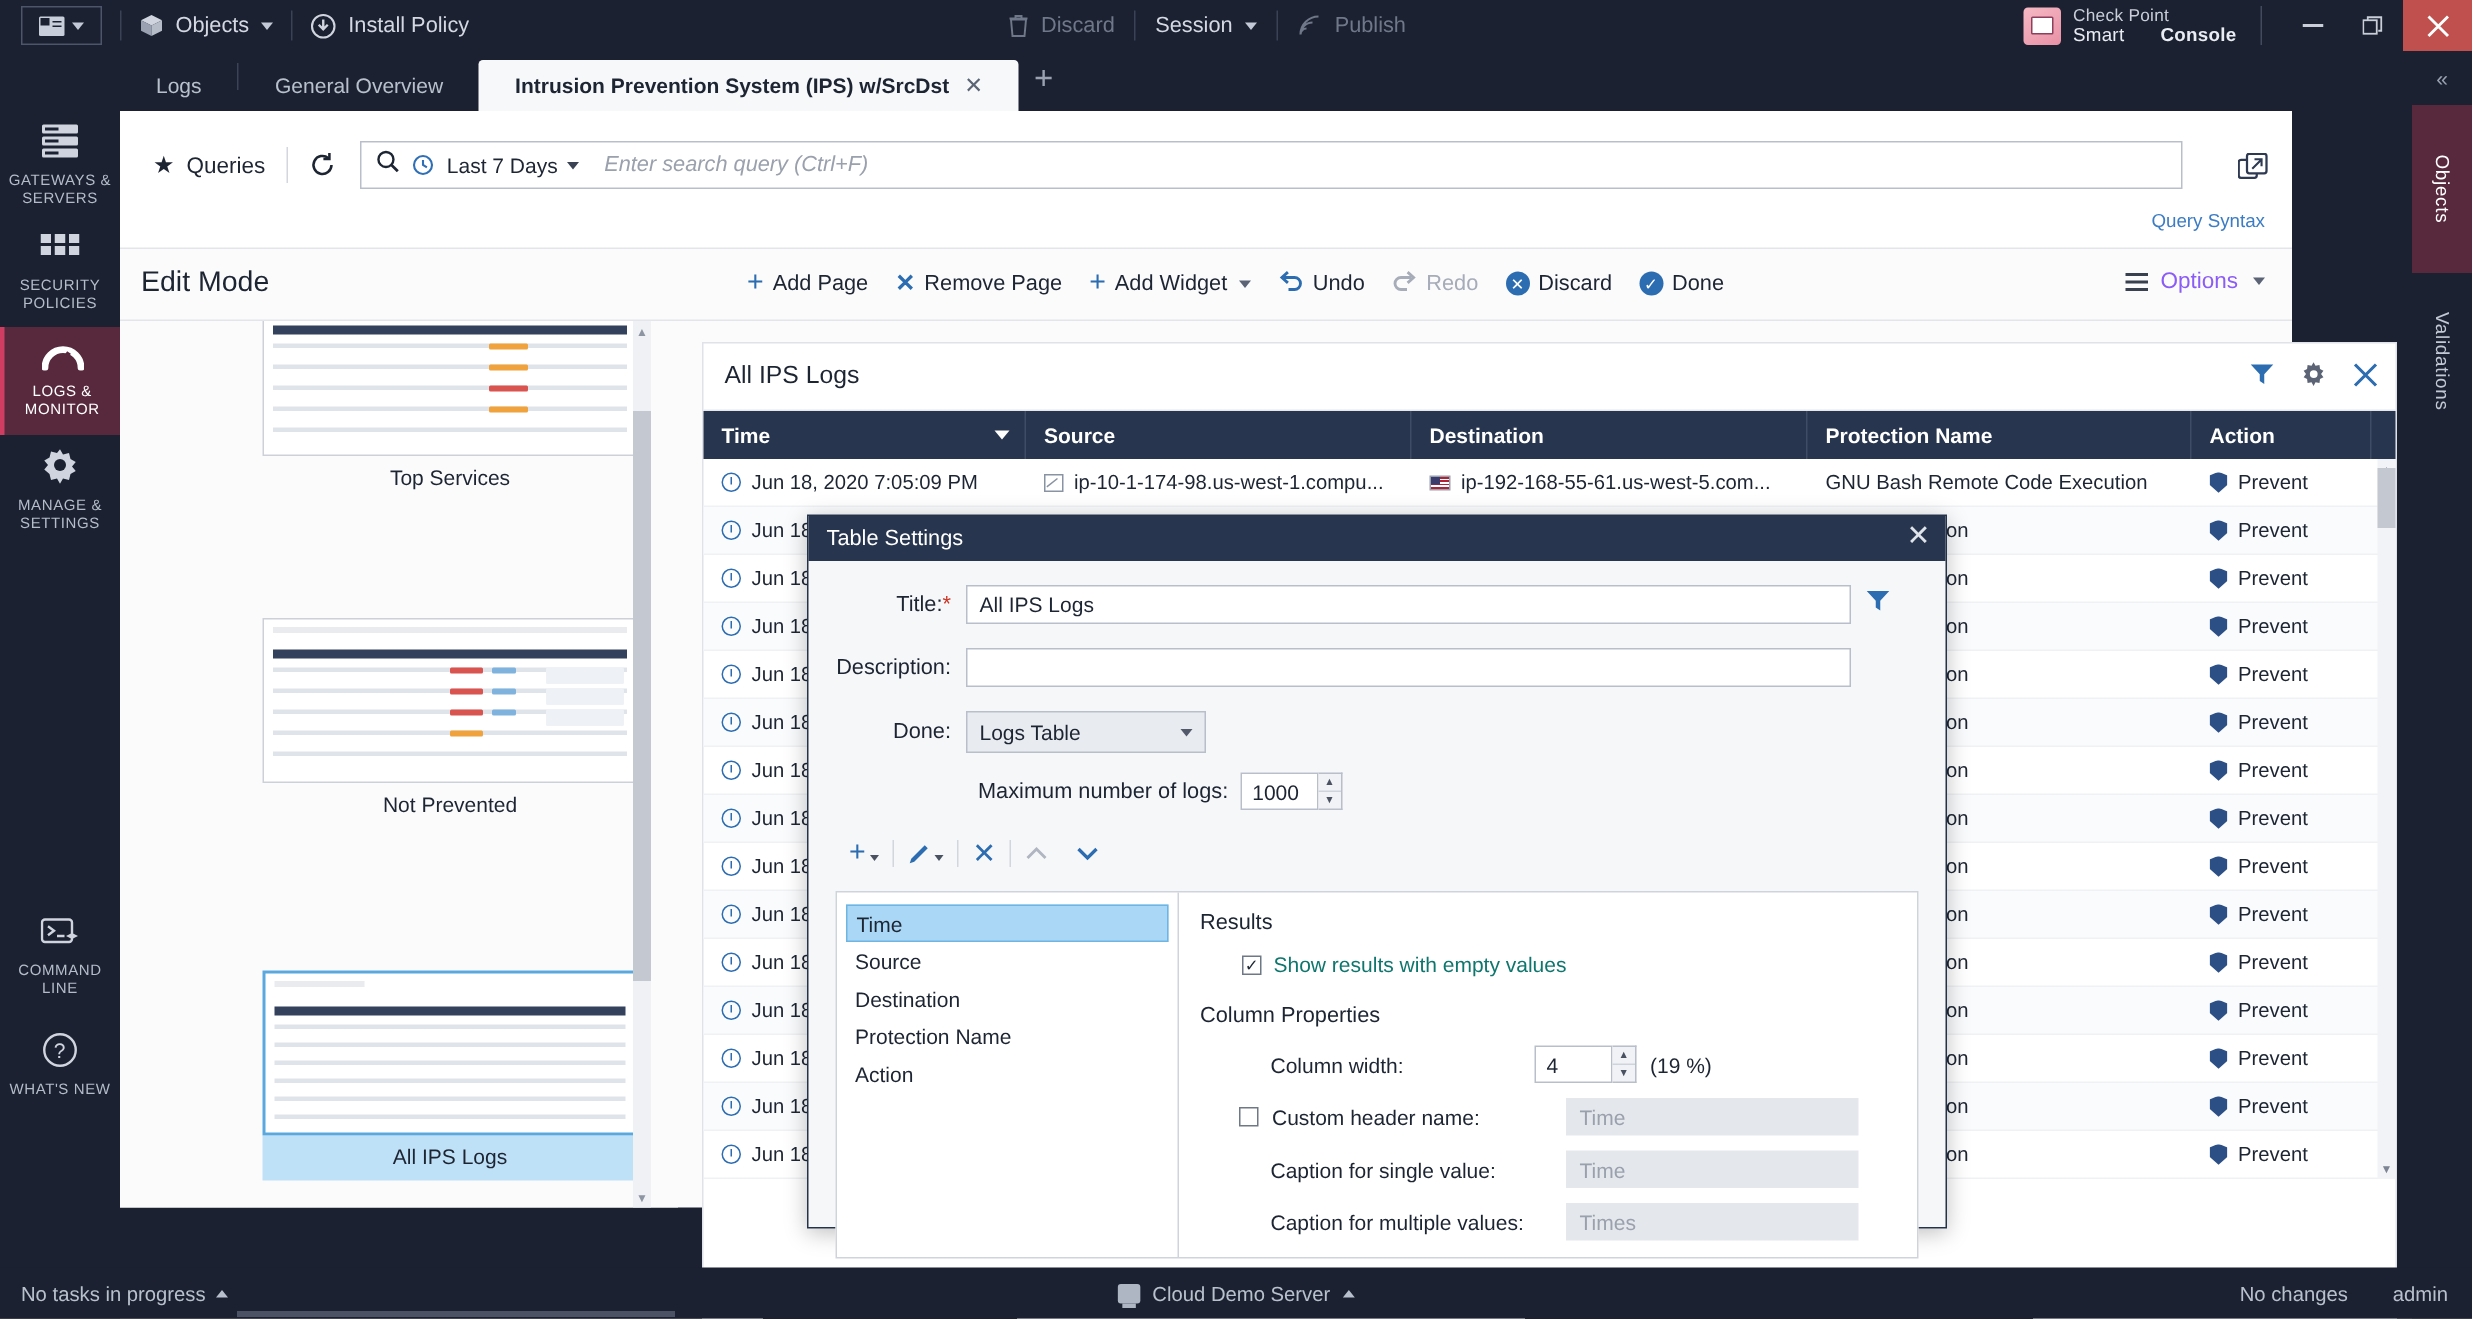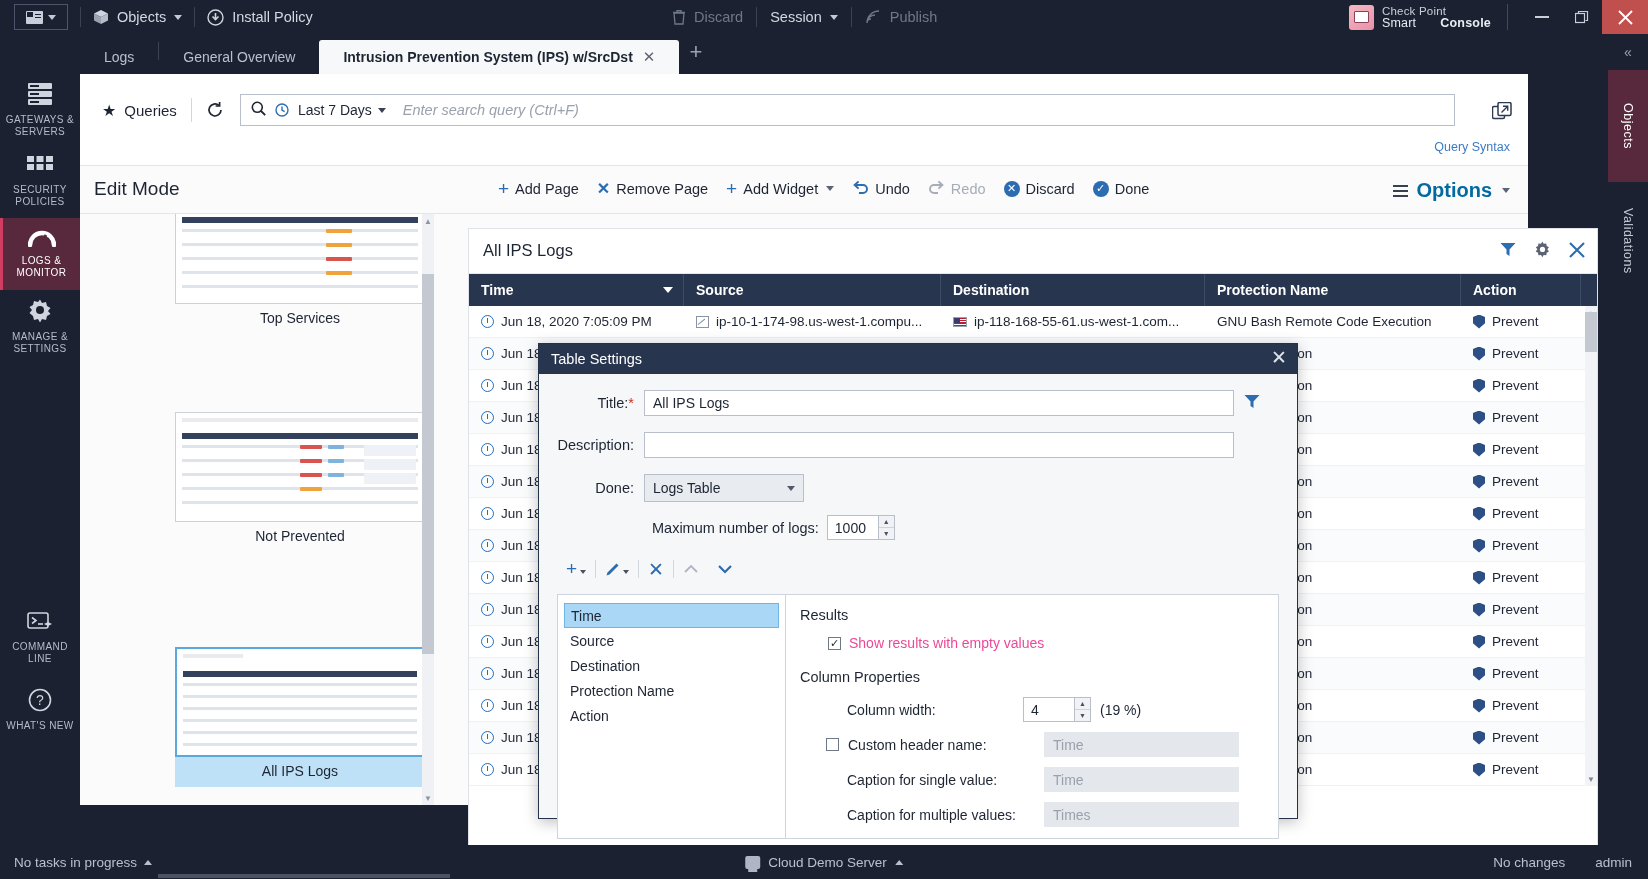--- a/index.html
+++ b/index.html
@@ -124,21 +124,21 @@
   .edit-title { position:absolute; left:14px; top:12px; font-size:19px; color:#1d2533; }
   .edit-actions { position:absolute; left:418px; top:13px; display:flex; align-items:center; gap:18px; }
   .eb { display:flex;align-items:center;gap:6px;color:#1d2533;font-size:14.5px;cursor:pointer; }
   .eb.dim { color:#a6acb8; cursor:default;}
   .eb .pl { color:#2c6cb0; font-size:19px; line-height:14px;}
   .eb .xx { color:#2c6cb0; font-size:16px; font-weight:bold;}
   .eb .arr { color:#2c6cb0; font-size:16px; }
   .eb .arr.dim { color:#a6acb8; }
   .eb-caret { width:0;height:0;border-left:4px solid transparent;border-right:4px solid transparent;border-top:5px solid #5b6375;margin-left:2px;}
   .circ { width:16px;height:16px;border-radius:50%;background:#2c6cb0;color:#fff;font-size:11px;display:flex;align-items:center;justify-content:center;}
-  .options-btn { position:absolute; right:18px; top:13px; display:flex; align-items:center;gap:8px;color:#0369a1;font-size:20px;cursor:pointer;font-weight:bold; }
+  .options-btn { position:absolute; right:18px; top:13px; display:flex; align-items:center;gap:8px;color:#8b5cf6;font-size:15px;cursor:pointer; }
   .hamb { display:flex;flex-direction:column;gap:3px;}
   .hamb i { display:block;width:15px;height:2px;background:#39404f;}
 
   
   .thumbs {
     position:absolute; left:0; top:140px; width:372px; height:591px;
     background:#fbfbfc; overflow:hidden;
   }
   .thumb-card { position:absolute; left:95px; width:250px; }
   .thumb-img {
@@ -236,21 +236,21 @@
   .dtb .mini { width:0;height:0;border-left:3px solid transparent;border-right:3px solid transparent;border-top:4px solid #4a5262;margin-top:6px;}
 
   .dlg-split { display:flex; margin:12px 18px 0 18px; border:1px solid #cfd4dc; background:#fff; height:245px;}
   .dlg-list { width:228px; border-right:1px solid #cfd4dc; padding:8px 0; }
   .dl-item { height:25px; display:flex;align-items:center;padding-left:12px;font-size:14px;color:#1d2533;cursor:pointer;}
   .dl-item.sel { background:#a9d7f5; border:1px solid #6fb5e4; margin:0 6px; padding-left:6px;}
   .dlg-right { flex:1; padding:12px 14px; position:relative;}
   .sec-title { font-size:14.5px; color:#1d2533; margin-bottom:12px;}
   .chk-row { display:flex; align-items:center; gap:8px; margin-left:28px; margin-bottom:18px;}
   .chk { width:13px;height:13px;border:1px solid #6f7886;background:#fff;display:flex;align-items:center;justify-content:center;font-size:11px;color:#1d2533;cursor:pointer;}
-  .chk-lbl { font-size:14px; color:#ec4899;}
+  .chk-lbl { font-size:14px; color:#0f766e;}
   .prop-row { display:flex; align-items:center; margin-left:20px; margin-bottom:10px;}
   .prop-lbl { width:230px; font-size:14px; color:#1d2533;}
   .prop-lbl.ind { padding-left:27px; width:203px;}
   .gray-input { height:25px; width:195px; background:#e4e7ec; border:none; color:#9aa1ad; font-size:14px; display:flex;align-items:center;padding-left:9px;}
   .pct { margin-left:9px; font-size:14px; color:#1d2533;}
 
   
   .statusbar {
     position:absolute; left:0; bottom:0; width:1648px; height:34px;
     background:#1b2130; display:flex; align-items:center; color:#b9c0cd; font-size:13.5px;
@@ -658,21 +658,21 @@
           <div class="td c1">
               <i class="ico-clock"></i>
               <span>Jun 18, 2020 7:05:09 PM</span>
             </div>
           <div class="td c2">
               <i class="ico-host"></i>
               <span>ip-10-1-174-98.us-west-1.compu...</span>
             </div>
           <div class="td c3">
               <i class="ico-flag"></i>
-              <span>ip-118-168-55-61.us-west-1.com...</span>
+              <span>ip-192-168-55-61.us-west-5.com...</span>
             </div>
           <div class="td c4">
               <span>GNU Bash Remote Code Execution</span>
             </div>
           <div class="td c5">
               <i class="ico-shield"></i>
               <span>Prevent</span>
             </div>
         </div>
         <div class="trow">

